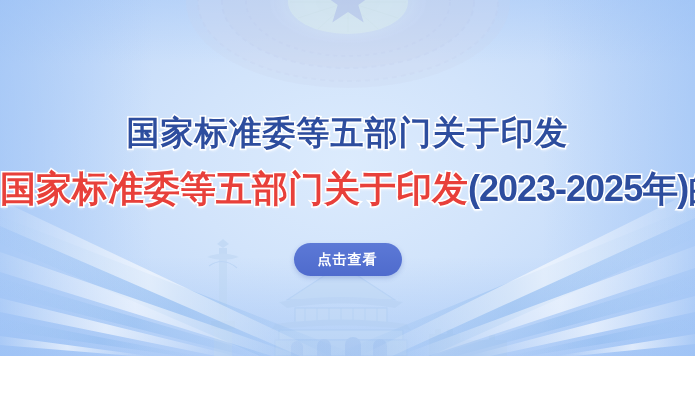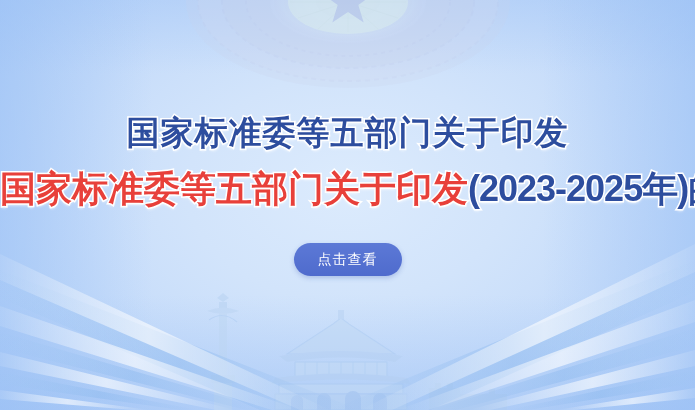--- a/index.html
+++ b/index.html
@@ -6,21 +6,21 @@
   html, body {
     margin: 0;
     padding: 0;
     background: #ffffff;
   }
   * { box-sizing: border-box; }
 
   .banner {
     position: relative;
     width: 695px;
-    height: 410px;
+    height: 356px;
     overflow: hidden;
     font-family: "Liberation Sans", "DejaVu Sans", sans-serif;
     
     background:
       radial-gradient(ellipse 620px 430px at 50% 46%,
         #dcebfd 0%, #d2e4fb 26%, #c6dcfa 48%, #bad4f8 70%, #afcdf6 100%);
   }
 
   
   .bg-vignette {
@@ -112,21 +112,21 @@
   }
   .cta {
     display: inline-block;
     min-width: 100px;
     padding: 9px 24px 10px;
     border: none;
     border-radius: 20px;
     background: linear-gradient(180deg, #5c79d6 0%, #4f6bcd 100%);
     color: #ffffff;
     font-size: 14px;
-    font-weight: 400;
+    font-weight: 700;
     letter-spacing: 1px;
     font-family: "Liberation Sans", "DejaVu Sans", sans-serif;
     cursor: pointer;
     box-shadow: 0 2px 5px rgba(60,90,180,.28);
     line-height: 1;
   }
 </style>
 </head>
 <body>
 

